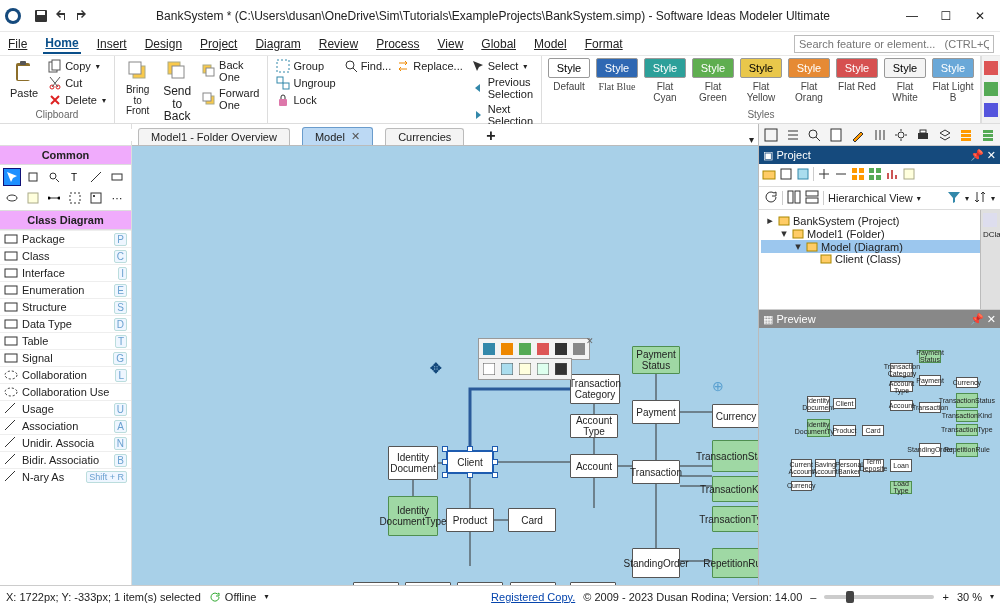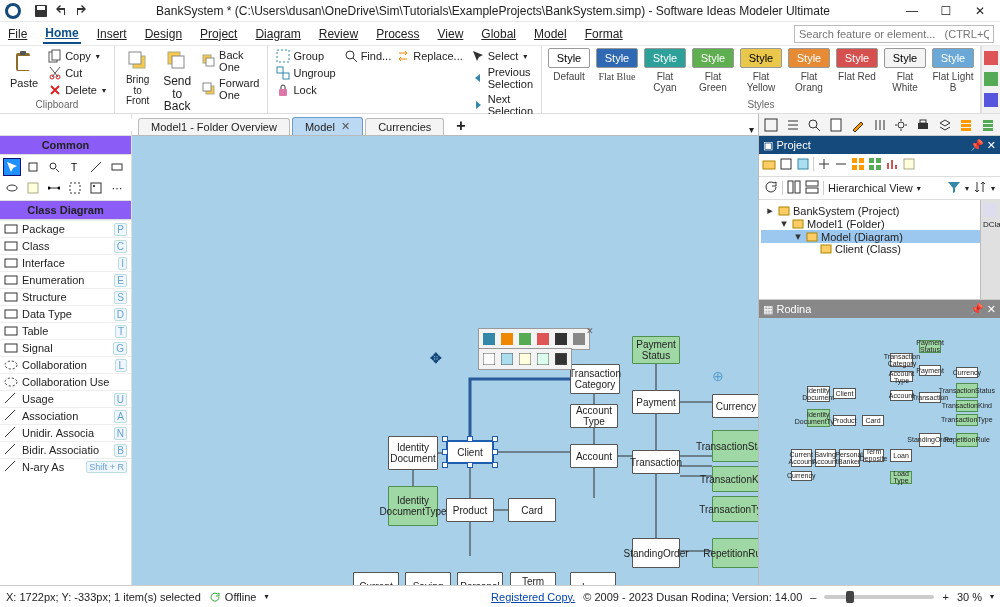--- a/index.html
+++ b/index.html
@@ -1,18 +1,18 @@
 <!DOCTYPE html>
 <html><head>
 <meta charset="utf-8">
 <style>
 * { box-sizing: border-box; margin: 0; padding: 0; font-family: "Segoe UI", Tahoma, sans-serif; }
 body { background: #fff; font-size: 11px; color: #222; }
 .window { position: relative; width: 1000px; height: 607px; margin: 0 auto; background: #fff; box-shadow: 0 8px 24px rgba(0,0,0,0.25); display: flex; flex-direction: column; overflow: hidden; }
-.titlebar { height: 22px; display: flex; align-items: center; padding: 0 4px; gap: 4px; border-bottom: 1px solid #e8e8e8; }
+.titlebar { height: 32px; display: flex; align-items: center; padding: 0 4px; gap: 4px; border-bottom: 1px solid #e8e8e8; }
 .app-icon { width: 18px; height: 18px; }
 .title-text { flex: 1; font-size: 12px; text-align: center; }
 .win-btns { display: flex; gap: 2px; }
 .win-btn { width: 32px; height: 20px; display: flex; align-items: center; justify-content: center; font-size: 12px; }
 .qat { display: flex; gap: 2px; margin-left: 6px; }
 .qat-btn { width: 18px; height: 18px; display: flex; align-items: center; justify-content: center; }
 .menubar { height: 24px; display: flex; align-items: center; border-bottom: 1px solid #e8e8e8; padding-left: 6px; gap: 14px; }
 .menubar .menu-item { font-size: 12px; padding: 2px 2px; text-decoration: underline; }
 .menubar .menu-item.active { border-bottom: 2px solid #0a4f8a; color: #0a4f8a; font-weight: 600; }
 .menubar .spacer { flex: 1; }
@@ -26,31 +26,31 @@
 .ico { display: inline-block; }
 .ico svg { display: block; }
 .style-swatch { width: 42px; height: 20px; display: flex; align-items: center; justify-content: center; font-size: 11px; border: 1px solid #999; border-radius: 2px; }
 .style-label { font-size: 10px; color: #444; text-align: center; }
 .side-right-toolbar { width: 22px; background: #f2f2f2; border-left: 1px solid #ddd; display: flex; flex-direction: column; gap: 3px; padding: 3px 2px; }
 .side-right-toolbar .ico { height: 18px; display: flex; align-items: center; justify-content: center; }
 .main-row { flex: 1; display: flex; min-height: 0; }
 .left-pane { width: 132px; border-right: 1px solid #ddd; display: flex; flex-direction: column; }
 .lp-search { height: 22px; border-bottom: 1px solid #ddd; display: flex; align-items: center; padding: 0 3px; gap: 2px; }
 .lp-search input { flex: 1; border: none; outline: none; font-size: 11px; }
-.lp-title { font-weight: 600; text-align: center; padding: 3px 8px; border-bottom: 1px solid #ddd; background: #8b5cf6; font-size: 11px; }
+.lp-title { font-weight: 600; text-align: center; padding: 3px 8px; border-bottom: 1px solid #ddd; background: #f0abfc; font-size: 11px; }
 .lp-tools { display: flex; flex-wrap: wrap; padding: 3px; gap: 3px; border-bottom: 1px solid #ddd; }
 .lp-tool { width: 18px; height: 18px; display: flex; align-items: center; justify-content: center; border: 1px solid transparent; }
 .lp-tool.sel { background: #1e90ff; border-color: #117; }
 .lp-list { flex: 1; overflow: hidden; }
 .lp-item { display: flex; align-items: center; gap: 4px; padding: 1px 4px; font-size: 11px; border-top: 1px solid #eee;}
 .lp-item .key { margin-left: auto; font-size: 10px; color: #6aa0d0; border: 1px solid #bdd; padding: 0 2px; border-radius: 2px; background:#eef6ff;}
 .lp-item .key-wide { font-size: 9px; }
 .canvas-wrap { flex: 1; display: flex; flex-direction: column; min-width: 0; }
 .tabs { height: 22px; display: flex; align-items: flex-end; border-bottom: 1px solid #bbb; padding-left: 6px; gap: 0; background:#fff; }
-.tab { padding: 2px 12px; border: 1px solid #bbb; border-bottom: none; background: #f4f4f4; font-size: 11px; display: flex; gap: 6px; align-items: center; border-radius: 3px 3px 0 0; margin-right: 2px;}
+.tab { padding: 2px 12px; border: 1px solid #bbb; border-bottom: none; background: #f4f4f4; font-size: 11px; display: flex; gap: 6px; align-items: center; border-radius: 3px 3px 0 0; margin-right: 12px;}
 .tab.active { background: #bcd9f4; border-color: #6a9ccc; }
 .tab .close { font-size: 11px; color: #555; }
 .canvas-outer { flex: 1; background: #a8d0e8; position: relative; overflow: hidden; }
 .dg-node { position: absolute; background: #fff; border: 1px solid #555; font-size: 10px; display: flex; align-items: center; justify-content: center; text-align: center; color: #222; border-radius: 1px; }
 .dg-node.green { background: #9fd8a4; border-color: #4f8f50; }
 .dg-node.sel { border: 2px solid #1e5cb0; }
 .dg-sel-handle { width: 6px; height: 6px; background: #fff; border: 1px solid #1e5cb0; position: absolute; }
 .dg-toolbar { position: absolute; background: #f3f3f3; border: 1px solid #999; padding: 2px; display: flex; gap: 2px; }
 .dg-toolbar .dbtn { width: 16px; height: 16px; display: flex; align-items: center; justify-content: center; }
 .right-pane { width: 242px; border-left: 1px solid #bbb; display: flex; flex-direction: column; }
@@ -880,21 +880,21 @@
             <span class="tree-toggle"></span>
             <span class="ico">
               <svg width="12" height="12">
                 <rect x="1" y="2" width="10" height="8" fill="#fc6" stroke="#a80"></rect>
               </svg>
             </span>
             <span>Client (Class)</span>
           </div>
         </div>
       <div class="rp-panel-head grey">
-        <span><span>▦</span> <span>Rodina</span></span>
+        <span><span>▦</span> <span>Preview</span></span>
         <span><span>📌</span> <span>✕</span></span>
       </div>
       <div class="preview" id="preview">
           <div class="pv-node" style="left: 47.76px; top: 68px; width: 23px; height: 15.64px;">Identity Document</div>
           <div class="pv-node green" style="left: 47.76px; top: 91px; width: 23px; height: 18.4px;">Identity DocumentType</div>
           <div class="pv-node" style="left: 74.44px; top: 69.84px; width: 22.08px; height: 11.04px;">Client</div>
           <div class="pv-node" style="left: 74.44px; top: 96.52px; width: 22.08px; height: 11.04px;">Product</div>
           <div class="pv-node" style="left: 102.96px; top: 96.52px; width: 22.08px; height: 11.04px;">Card</div>
           <div class="pv-node" style="left: 131.48px; top: 71.68px; width: 22.08px; height: 11.04px;">Account</div>
           <div class="pv-node" style="left: 131.48px; top: 53.28px; width: 22.08px; height: 11.04px;">Account Type</div>

